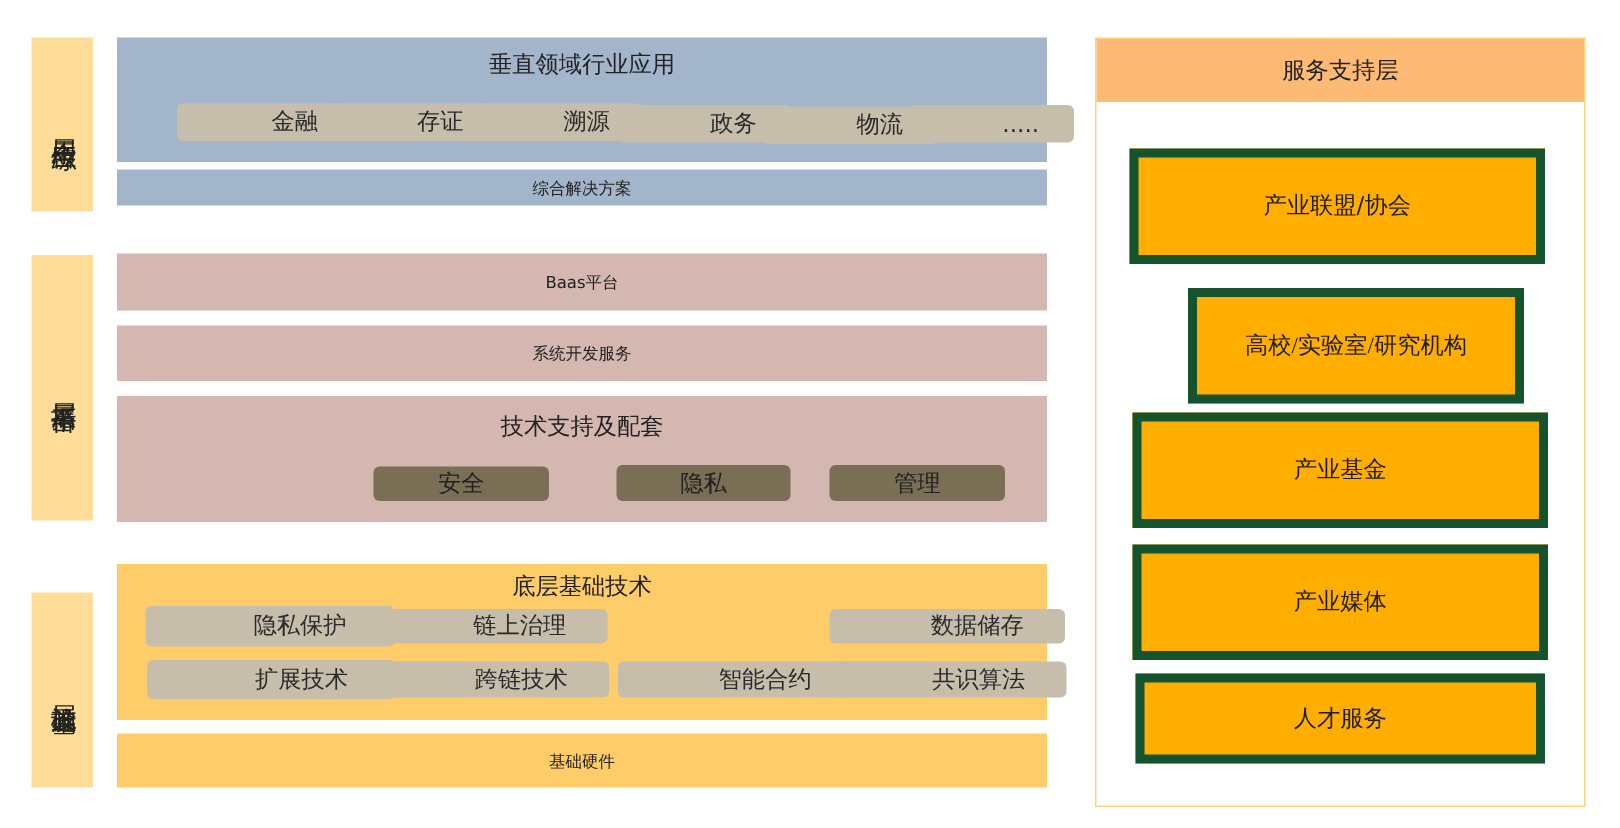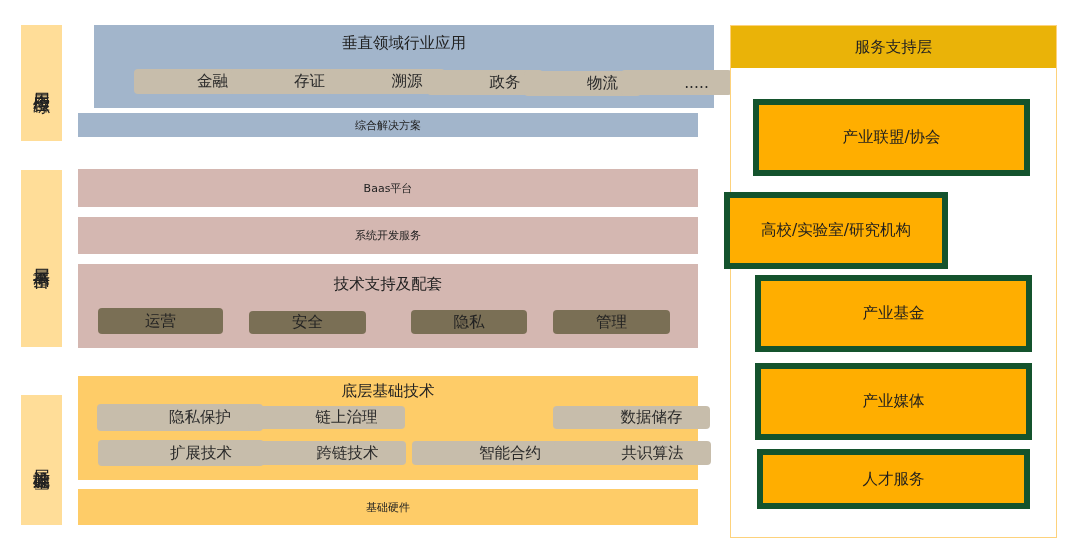--- a/index.html
+++ b/index.html
@@ -64,21 +64,21 @@
   }
   .pill-tan { background: #c7bdab; padding-left: 40px; }
   .pill-olive { background: #7a6f55; color: #222; }
 
   
   .right-panel {
     border: 1.5px solid #fdd27c;
     background: #ffffff;
   }
   .right-header {
-    background: #eab308;
+    background: #fdba74;
     display: flex;
     align-items: center;
     justify-content: center;
     font-size: 15.5px;
     color: #222;
   }
   .card {
     background: #ffae00;
     display: flex;
     align-items: center;
@@ -94,21 +94,21 @@
 <div class="abs side-label" style="left:21px; top:25px; width:41px; height:116px;">
   <span>综合应用层</span>
 </div>
 <div class="abs side-label" style="left:21px; top:170px; width:41px; height:177px;">
   <span>平台拓展层</span>
 </div>
 <div class="abs side-label" style="left:21px; top:395px; width:41px; height:130px;">
   <span>基础设施层</span>
 </div>
 
-<div class="abs blk-blue" style="left:94px; top:25px; width:620px; height:83px;">
+<div class="abs blk-blue" style="left:78px; top:25px; width:620px; height:83px;">
   <div class="blk-title" style="top:8px;">垂直领域行业应用</div>
 
   <div class="pill pill-tan" style="left:40px; top:44px; width:77px; height:25px;">金融</div>
   <div class="pill pill-tan" style="left:137px; top:44px; width:77px; height:25px;">存证</div>
   <div class="pill pill-tan" style="left:235px; top:44px; width:76px; height:25px;">溯源</div>
   <div class="pill pill-tan" style="left:333px; top:45px; width:76px; height:25px;">政务</div>
   <div class="pill pill-tan" style="left:430px; top:46px; width:77px; height:25px;">物流</div>
   <div class="pill pill-tan" style="left:527px; top:45px; width:71px; height:25px;">.....</div>
 </div>
 
@@ -120,21 +120,20 @@
   <span>Baas平台</span>
 </div>
 
 <div class="abs blk-rose center-text" style="left:78px; top:217px; width:620px; height:37px;">
   <span>系统开发服务</span>
 </div>
 
 <div class="abs blk-rose" style="left:78px; top:264px; width:620px; height:84px;">
   <div class="blk-title" style="top:10px;">技术支持及配套</div>
 
-  <div class="pill pill-olive" style="left:20px; top:44px; width:125px; height:26px;">运营</div>
   <div class="pill pill-olive" style="left:171px; top:47px; width:117px; height:23px;">安全</div>
   <div class="pill pill-olive" style="left:333px; top:46px; width:116px; height:24px;">隐私</div>
   <div class="pill pill-olive" style="left:475px; top:46px; width:117px; height:24px;">管理</div>
 </div>
 
 <div class="abs blk-gold" style="left:78px; top:376px; width:620px; height:104px;">
   <div class="blk-title" style="top:5px;">底层基础技术</div>
 
   <div class="pill pill-tan" style="left:19px; top:28px; width:126px; height:27px;">隐私保护</div>
   <div class="pill pill-tan" style="left:170px; top:30px; width:117px; height:23px;">链上治理</div>
@@ -152,21 +151,21 @@
 
 <div class="abs right-panel" style="left:730px; top:25px; width:327px; height:513px;">
 </div>
 <div class="abs right-header" style="left:731px; top:26px; width:325px; height:42px;">
   <span>服务支持层</span>
 </div>
 
 <div class="abs card" style="left:753px; top:99px; width:277px; height:77px;">
   <span>产业联盟/协会</span>
 </div>
-<div class="abs card" style="left:724px; top:192px; width:224px; height:77px;">
+<div class="abs card" style="left:792px; top:192px; width:224px; height:77px;font-family:Liberation Serif, serif;">
   <span>高校/实验室/研究机构</span>
 </div>
 <div class="abs card" style="left:755px; top:275px; width:277px; height:77px;">
   <span>产业基金</span>
 </div>
 <div class="abs card" style="left:755px; top:363px; width:277px; height:77px;">
   <span>产业媒体</span>
 </div>
 <div class="abs card" style="left:757px; top:449px; width:273px; height:60px;">
   <span>人才服务</span>

